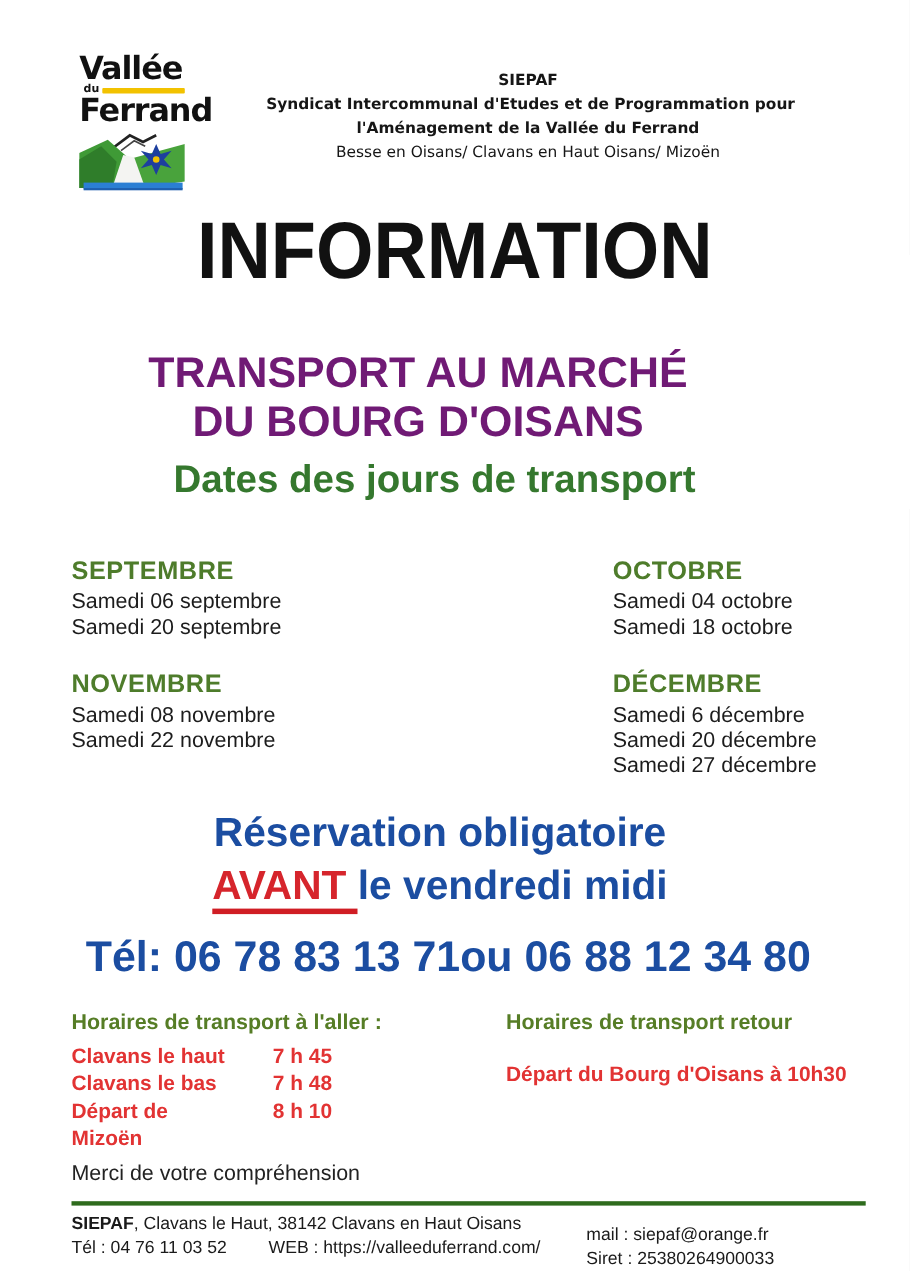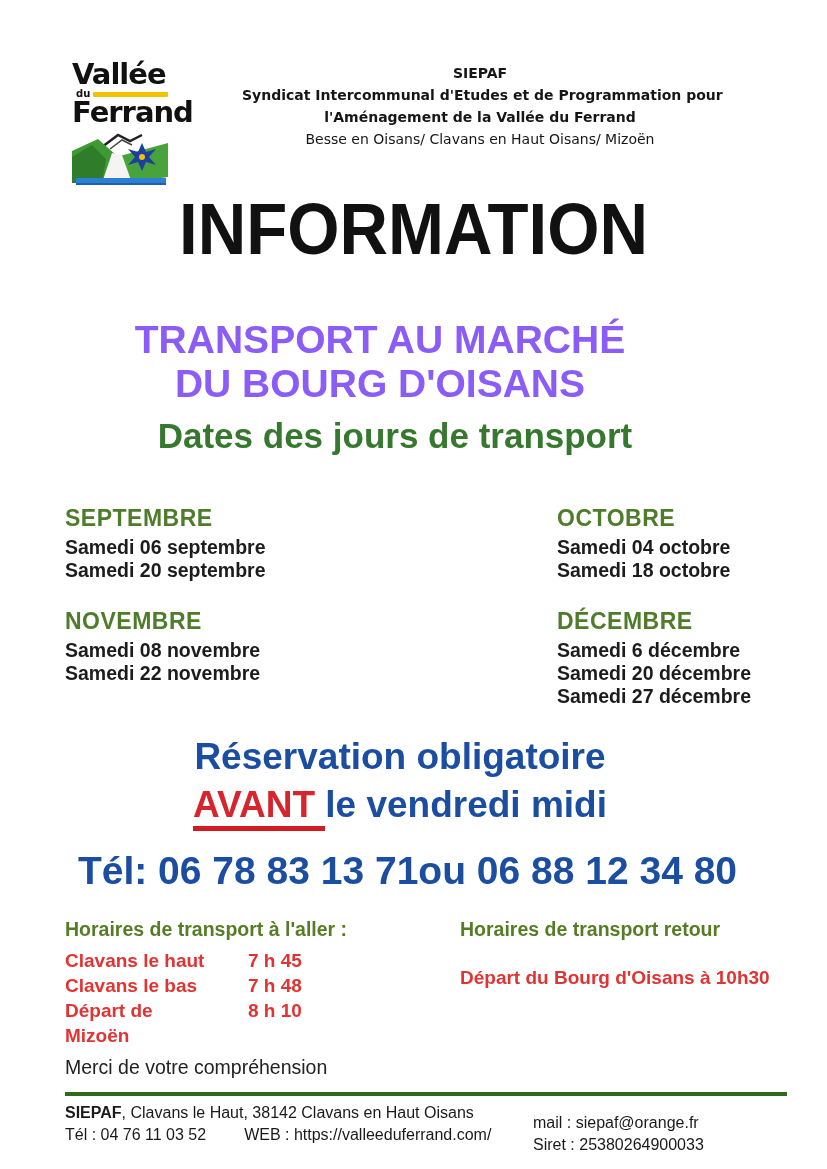--- a/index.html
+++ b/index.html
@@ -11,21 +11,21 @@
   .page{
     position:relative;
     width:827px;height:1169px;
     margin:0 auto;
     background:#ffffff;
     color:#1e1e1e;
     overflow:hidden;
   }
 
   
-  .logo{position:absolute;left:72px;top:60px;width:96px;}
+  .logo{position:absolute;left:72px;top:48px;width:96px;}
   .logo-text{font-family:"DejaVu Sans", sans-serif;font-weight:700;color:#111;line-height:1;}
   .logo-line1{font-size:29px;letter-spacing:-1px;}
   .logo-mid{display:flex;align-items:center;height:8px;margin:1px 0 0 4px;}
   .logo-du{font-size:10px;font-weight:700;line-height:1;margin-right:3px;}
   .logo-rule{flex:1;height:5px;background:#f2c200;border-radius:1px;}
   .logo-line2{font-size:29px;letter-spacing:-1px;margin-top:0px;}
   .logo-img{display:block;margin-top:4px;}
 
   
   .org-header{
@@ -43,40 +43,40 @@
     text-align:center;
     font-size:73px;font-weight:900;letter-spacing:0px;color:#111;
     transform:scaleX(0.92);
     line-height:1;
   }
 
   
   .subtitle{
     position:absolute;top:318px;left:0;width:760px;
     text-align:center;
-    color:#8b5cf6;
+    color:#701a75;
     font-size:39px;font-weight:700;line-height:1.12;
   }
 
   .dates-title{
     position:absolute;top:416px;left:0;width:790px;
     text-align:center;
     color:#35782e;
     font-size:35px;font-weight:700;
   }
 
   
   .months{
     position:absolute;left:65px;top:505px;width:722px;
     display:grid;
     grid-template-columns:492px auto;
     grid-row-gap:26px;
   }
   .month-name{color:#4e7c2b;font-size:23px;font-weight:700;letter-spacing:0.5px;margin-bottom:4px;}
-  .month-date{font-size:19.5px;line-height:23px;color:#1c1c1c;font-weight:bold;}
+  .month-date{font-size:19.5px;line-height:23px;color:#1c1c1c;}
 
   
   .reservation{
     position:absolute;top:733px;left:0;width:800px;
     text-align:center;
     color:#1b4da1;font-size:37px;font-weight:700;line-height:1.3;
   }
   .avant{color:#d6252c;border-bottom:5px solid #d01d24;padding-bottom:1px;}
 
   

